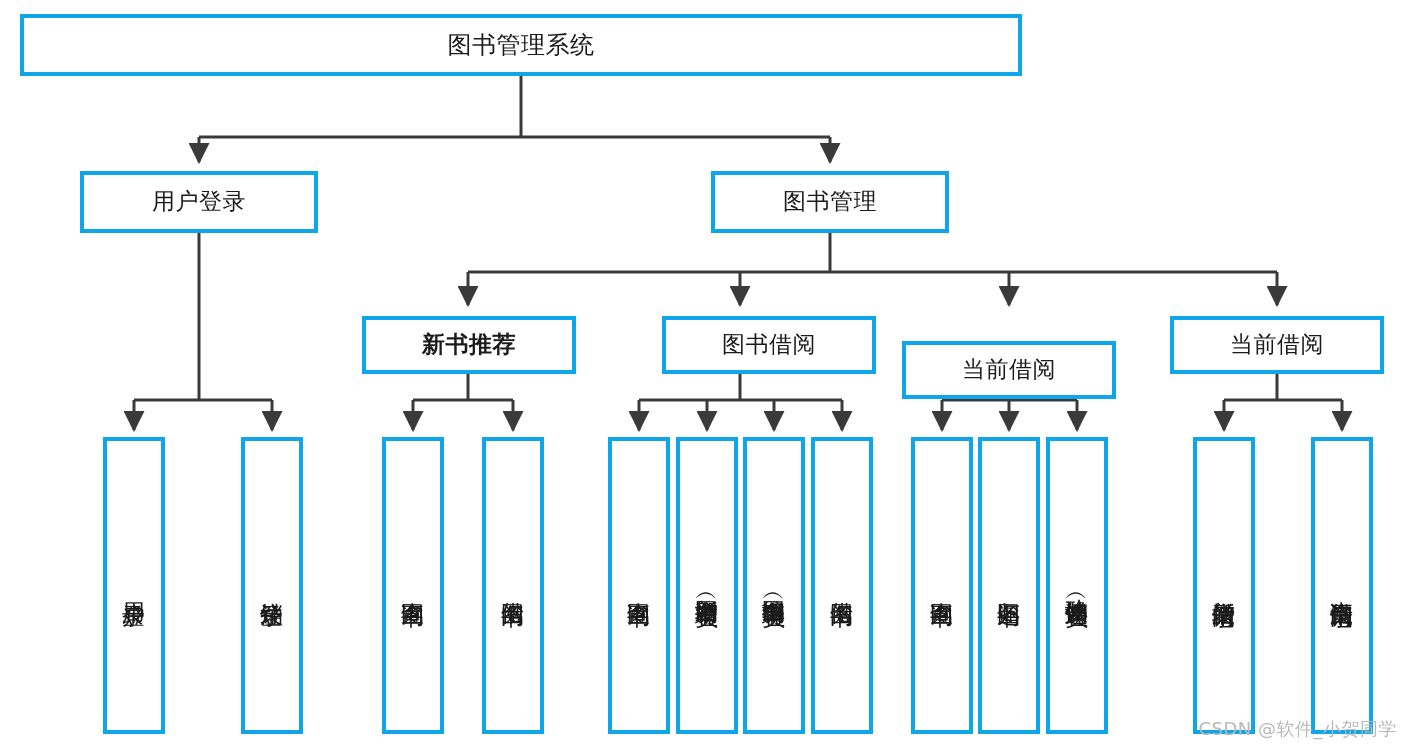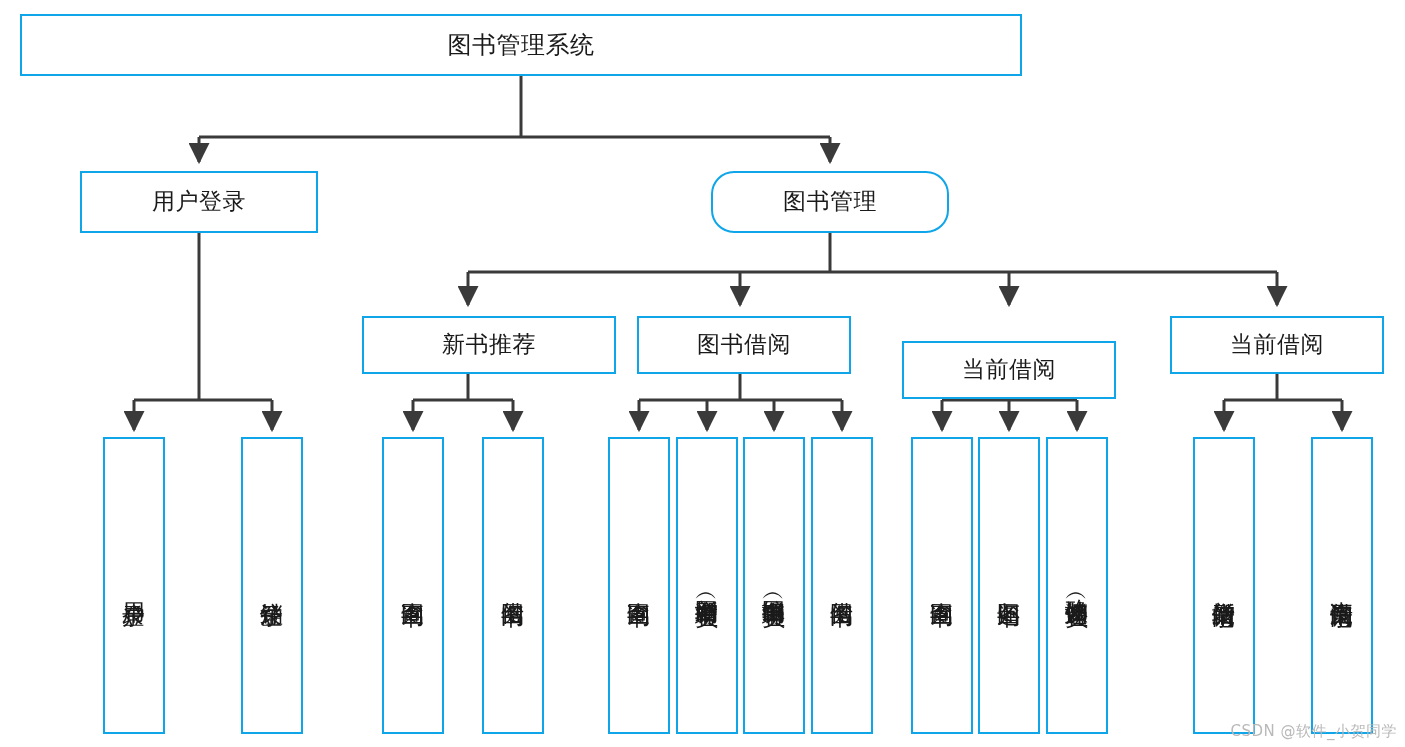--- a/index.html
+++ b/index.html
@@ -22,21 +22,21 @@
     position: absolute;
     left: 0;
     top: 0;
     width: 1405px;
     height: 747px;
     pointer-events: none;
   }
   .node {
     position: absolute;
     box-sizing: border-box;
-    border: 2px solid #0ea5e9;
+    border: 4px solid #0ea5e9;
     background: #ffffff;
     display: flex;
     align-items: center;
     justify-content: center;
     color: #1a1a1a;
     text-align: center;
   }
   .node.horiz {
     font-size: 23px;
     letter-spacing: 0.5px;
@@ -56,21 +56,21 @@
   .node.vert .vlabel {
     writing-mode: vertical-rl;
     text-orientation: upright;
     display: block;
     white-space: nowrap;
   }
   #watermark {
     position: absolute;
     right: 8px;
     bottom: 6px;
-    font-size: 15px;
+    font-size: 18px;
     color: #b9b9b9;
     letter-spacing: 0.5px;
     white-space: nowrap;
   }
 </style>
 </head>
 <body>
 
 <div id="diagram-root">
 
@@ -125,28 +125,28 @@
     </g>
   </svg>
 
   <div class="node horiz root" style="left:20px; top:14px; width:1002px; height:62px;">
     <span>图书管理系统</span>
   </div>
 
   <div class="node horiz" style="left:80px; top:171px; width:238px; height:62px;">
     <span>用户登录</span>
   </div>
-  <div class="node horiz" style="left:711px; top:171px; width:238px; height:62px;border-radius:23px;">
+  <div class="node horiz" style="left:711px; top:171px; width:238px; height:62px;">
     <span>图书管理</span>
   </div>
 
-  <div class="node horiz" style="left:362px; top:316px; width:254px; height:58px;">
+  <div class="node horiz" style="left:362px; top:316px; width:214px; height:58px;font-weight:bold;">
     <span>新书推荐</span>
   </div>
-  <div class="node horiz" style="left:637px; top:316px; width:214px; height:58px;">
+  <div class="node horiz" style="left:662px; top:316px; width:214px; height:58px;">
     <span>图书借阅</span>
   </div>
   <div class="node horiz" style="left:902px; top:316px; width:214px; height:58px;margin-top:25px;">
     <span>当前借阅</span>
   </div>
   <div class="node horiz" style="left:1170px; top:316px; width:214px; height:58px;">
     <span>当前借阅</span>
   </div>
 
   <div class="node vert" style="left:103px; top:437px; width:62px; height:297px;">

